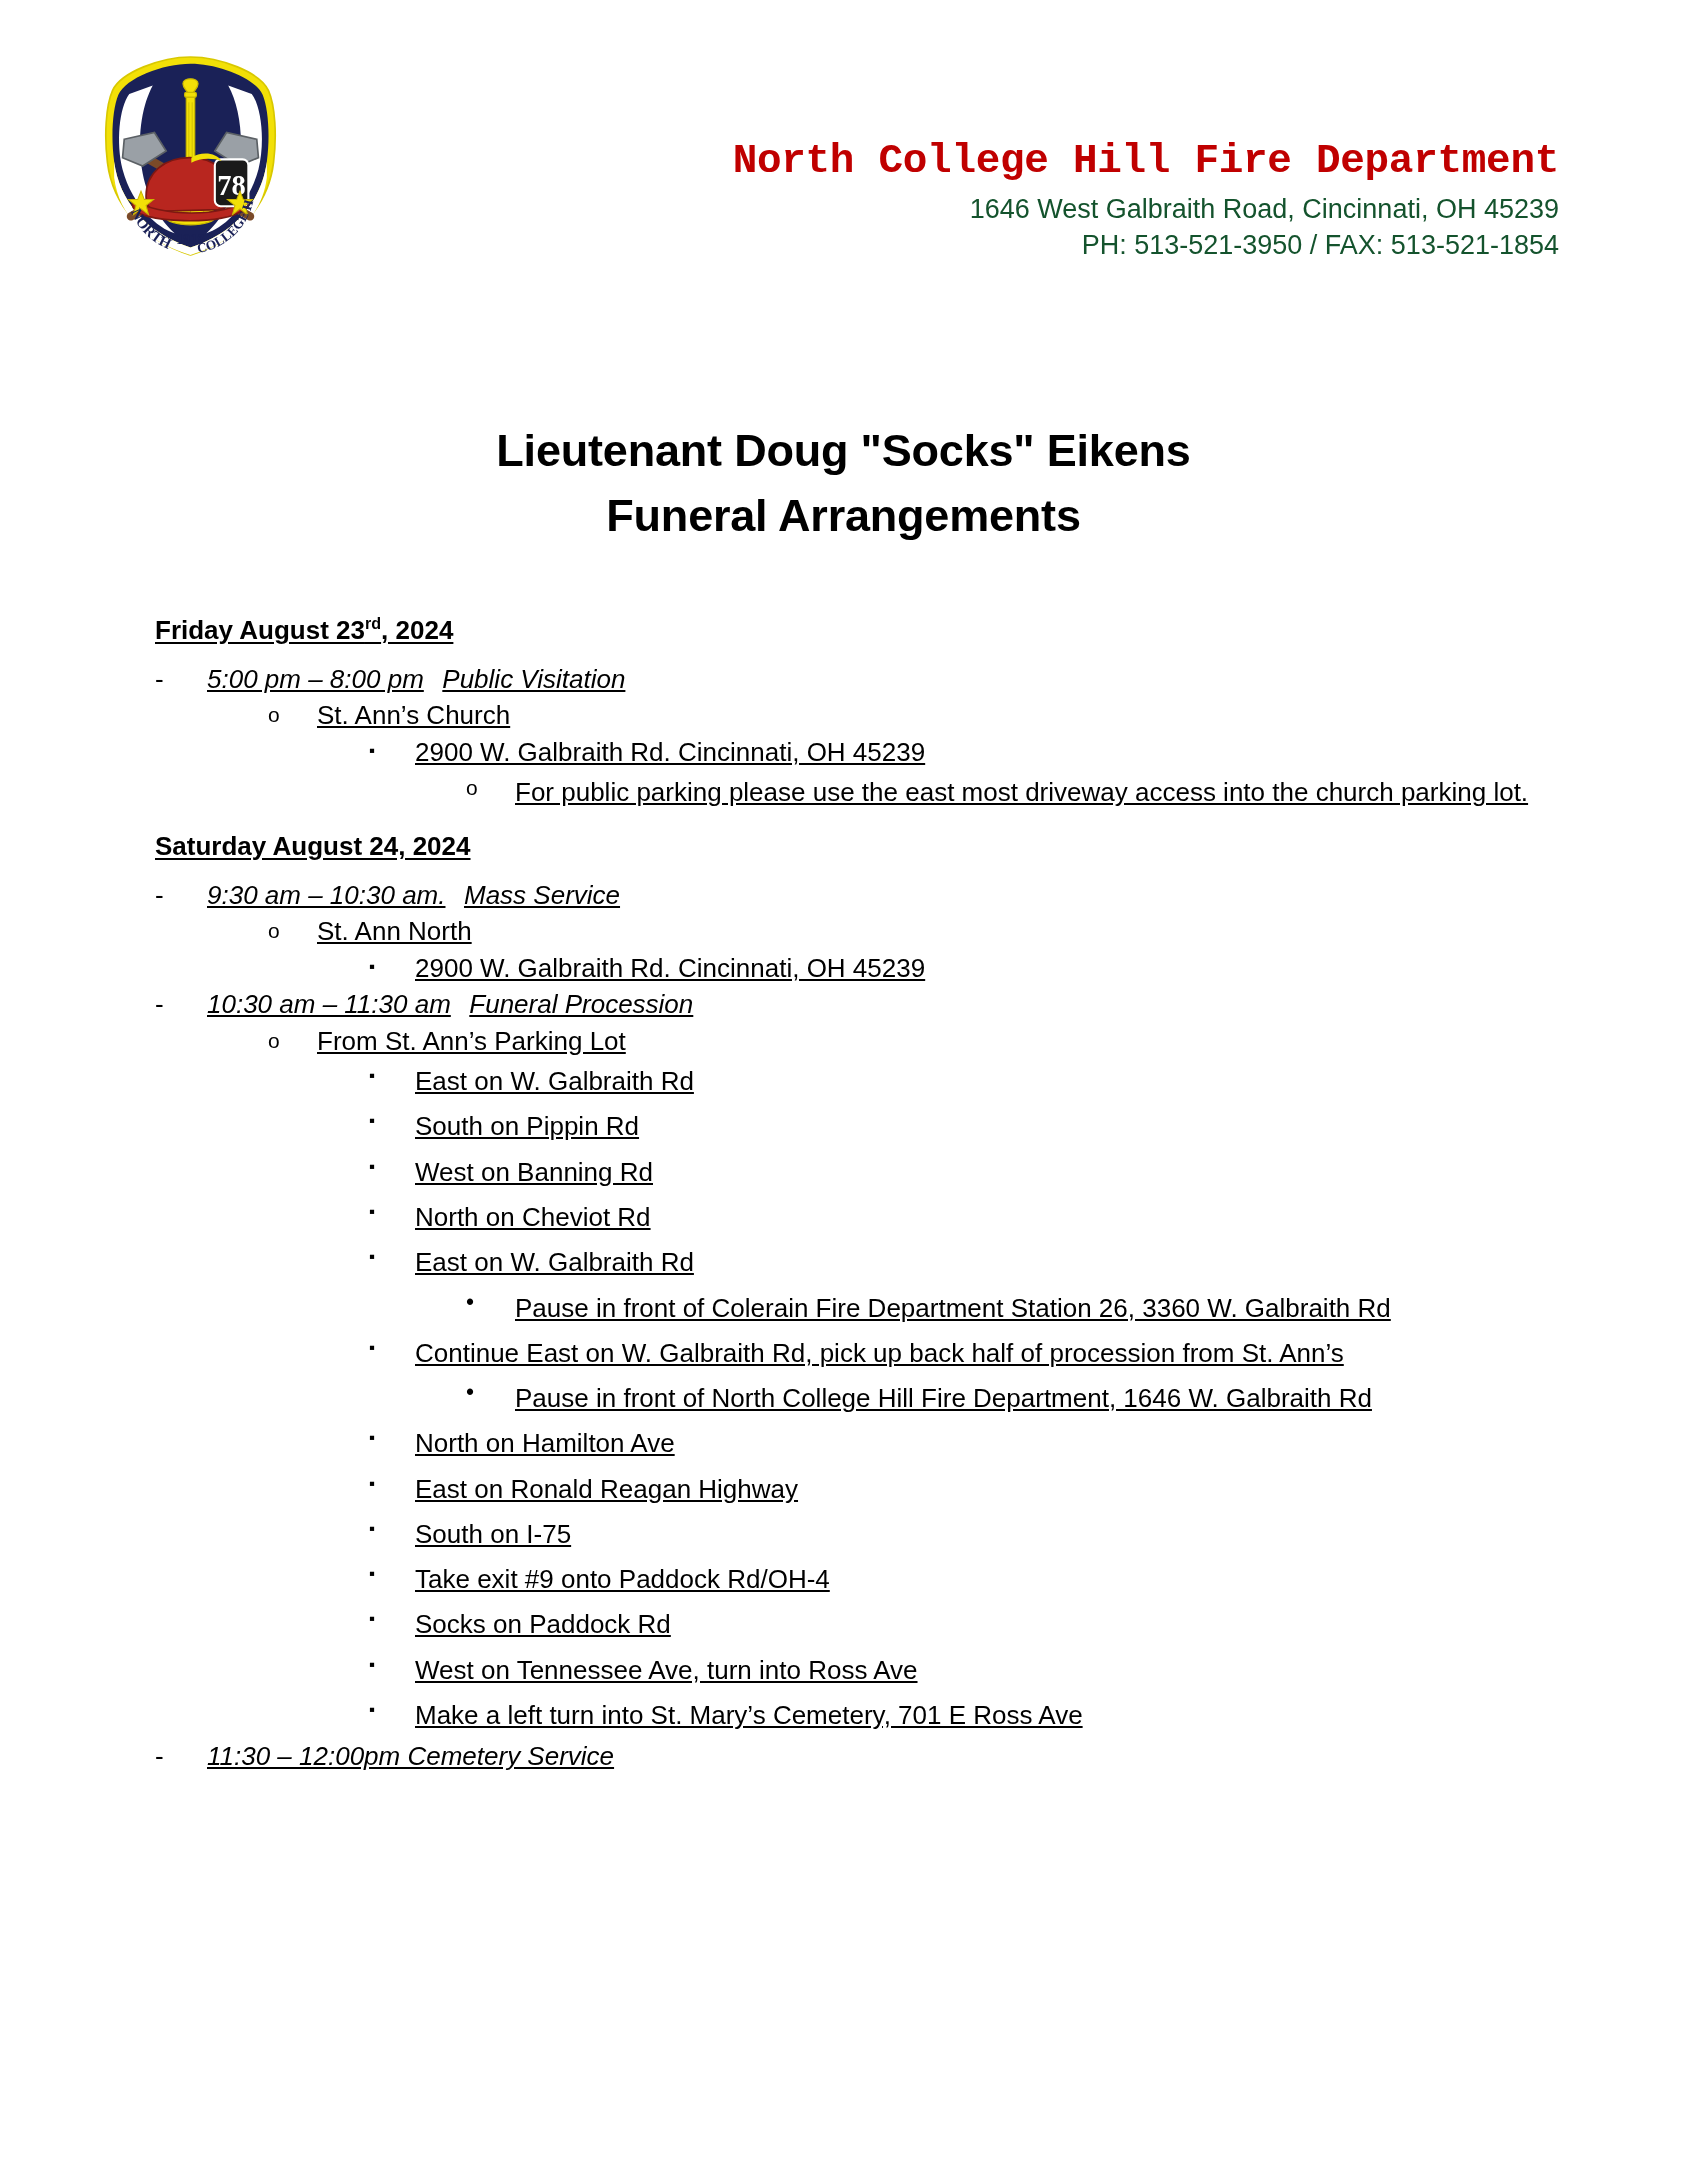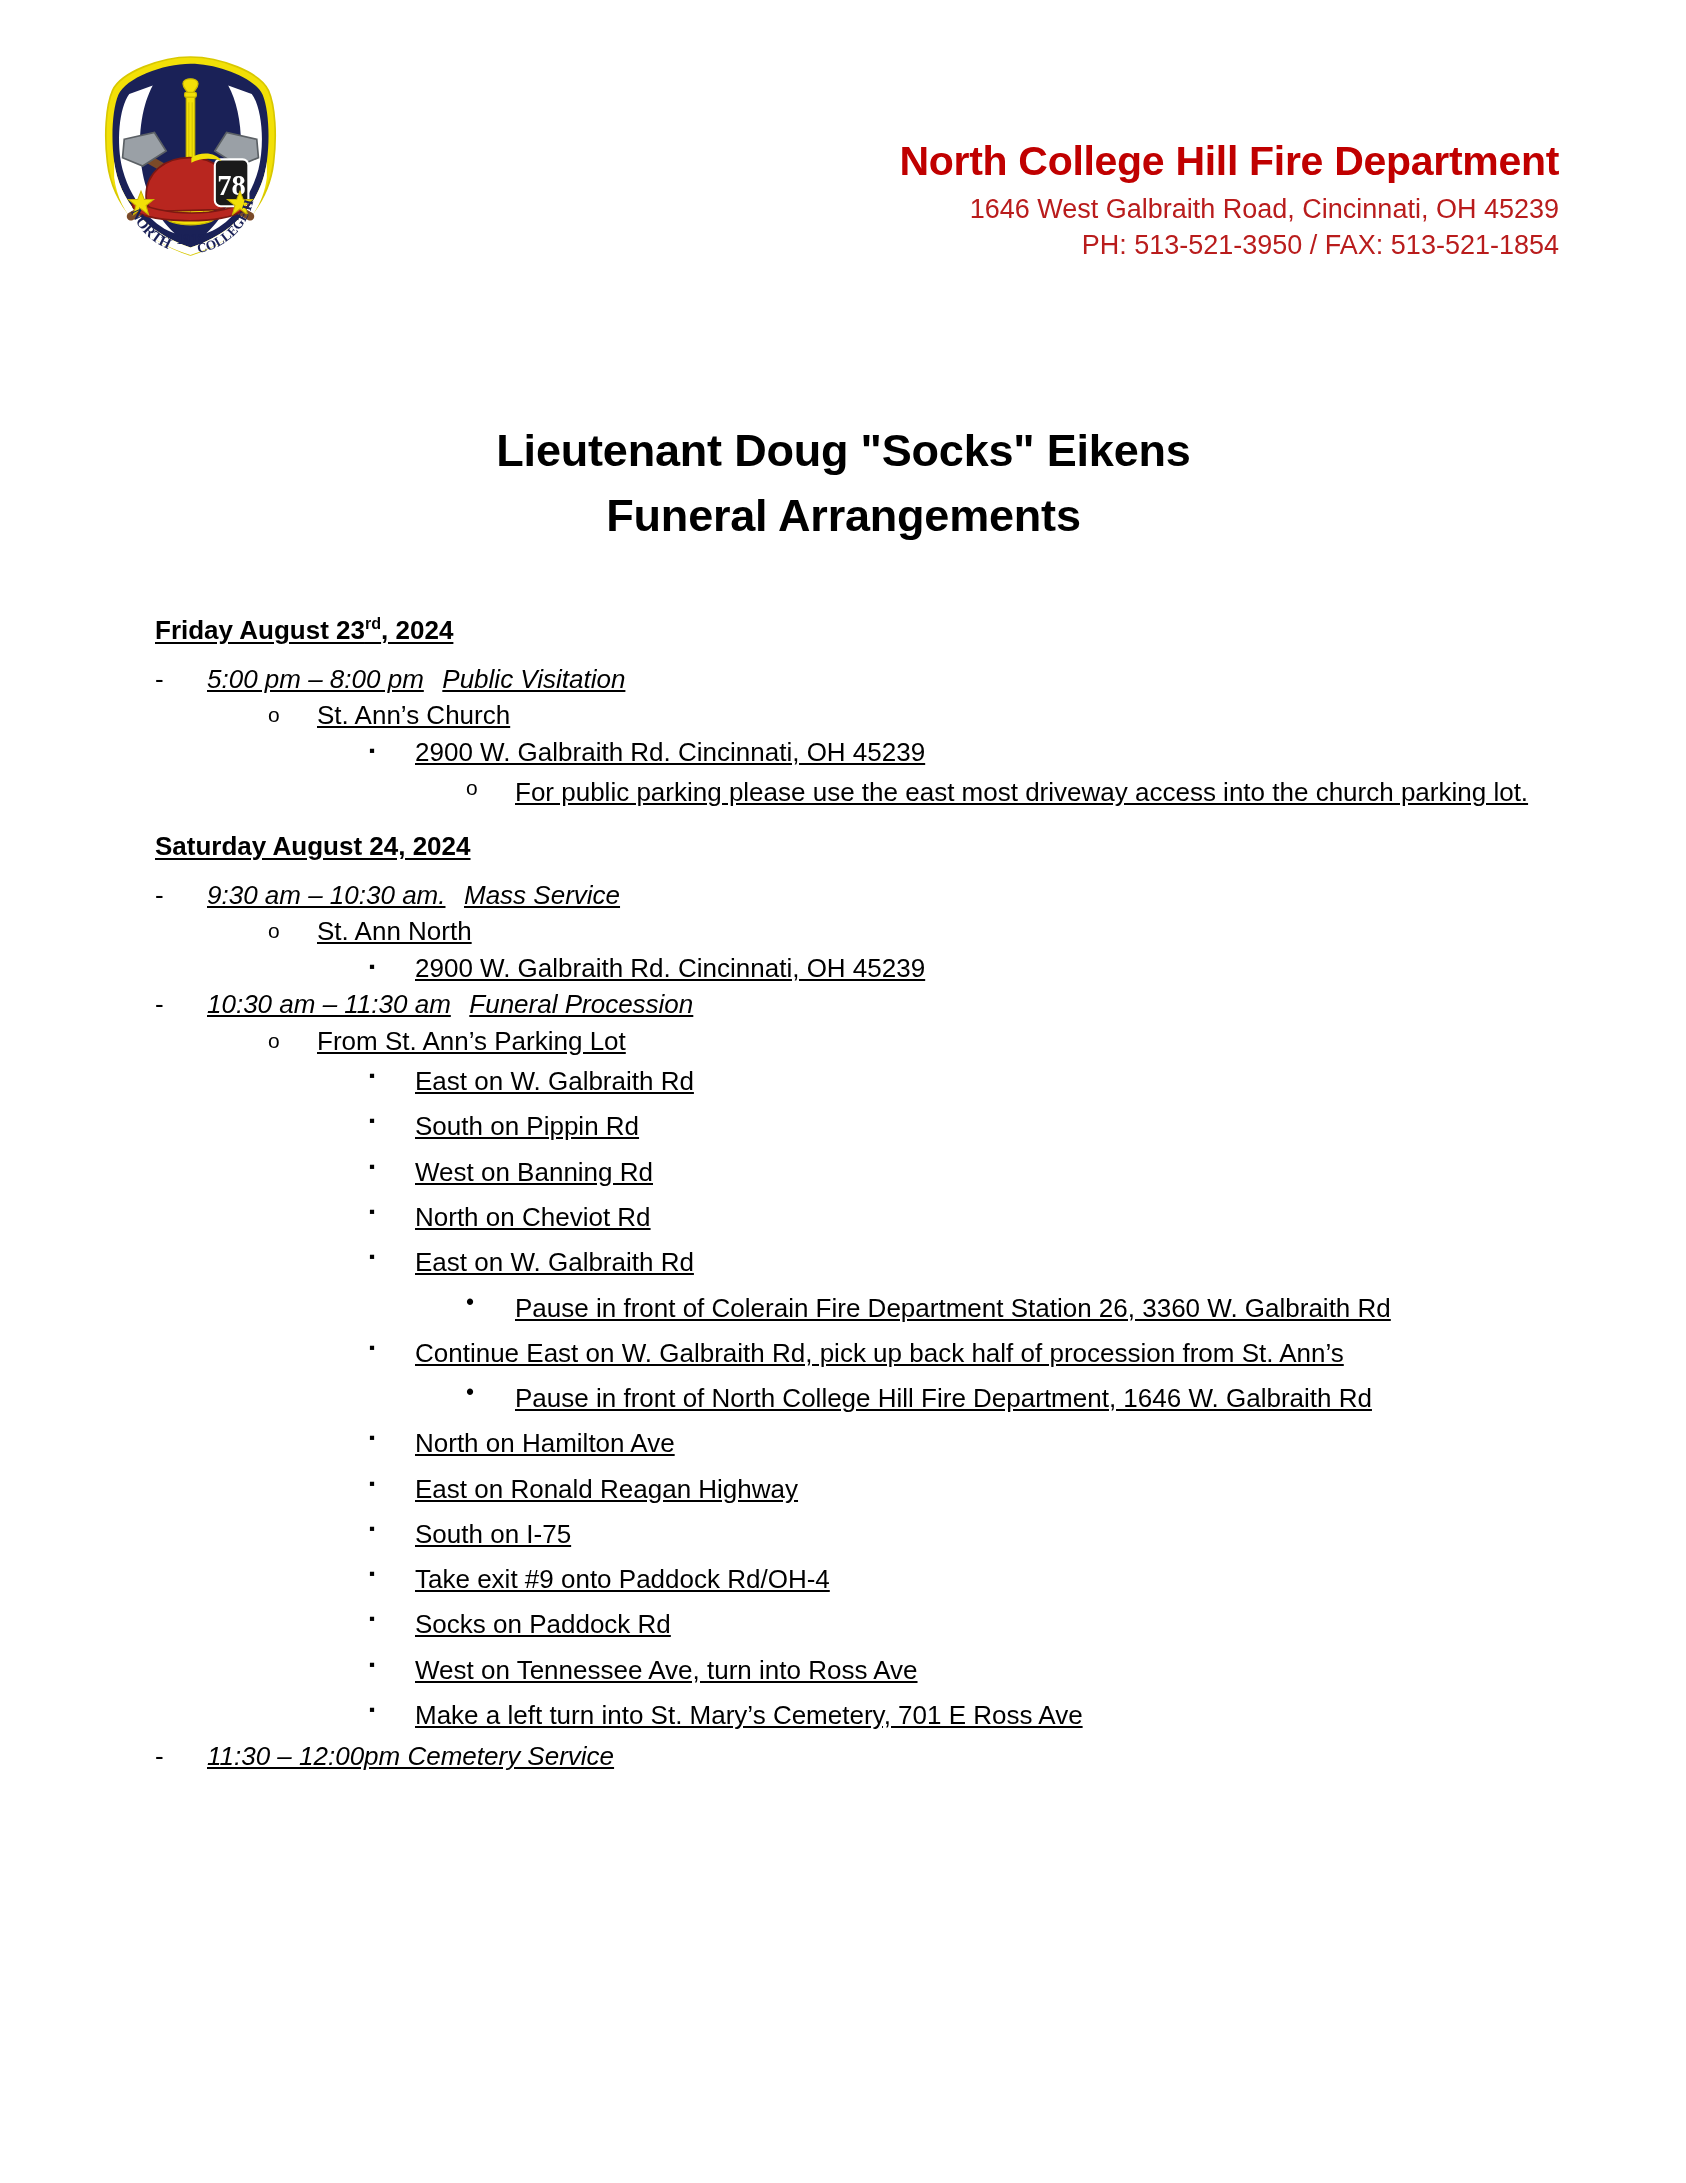--- a/index.html
+++ b/index.html
@@ -29,32 +29,32 @@
   .badge svg { display: block; width: 100%; height: 100%; }
 
   .dept-block {
     position: absolute;
     right: 128px;
     top: 136px;
     text-align: right;
     line-height: 1.22;
   }
   .dept-name {
-    font-family: Liberation Sans, sans-serif;
+    font-family: Liberation Mono, monospace;
     font-weight: bold;
     font-size: 41px;
     letter-spacing: -0.3px;
     color: #C00000;
     white-space: nowrap;
     margin-bottom: 5px;
   }
   .dept-addr, .dept-phone {
     font-family: "Liberation Sans", sans-serif;
     font-size: 27px;
-    color: #b91c1c;
+    color: #14532d;
     white-space: nowrap;
     line-height: 1.35;
   }
 
   
   .doc-title {
     margin-top: 141px;
     text-align: center;
     font-weight: bold;
     font-size: 45px;

